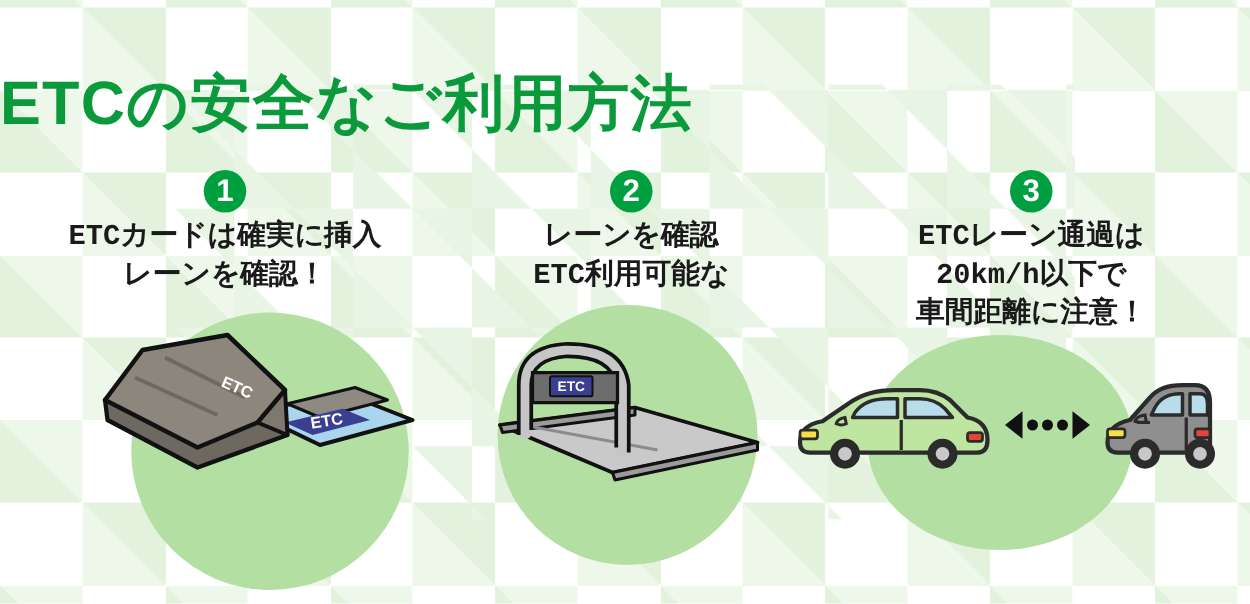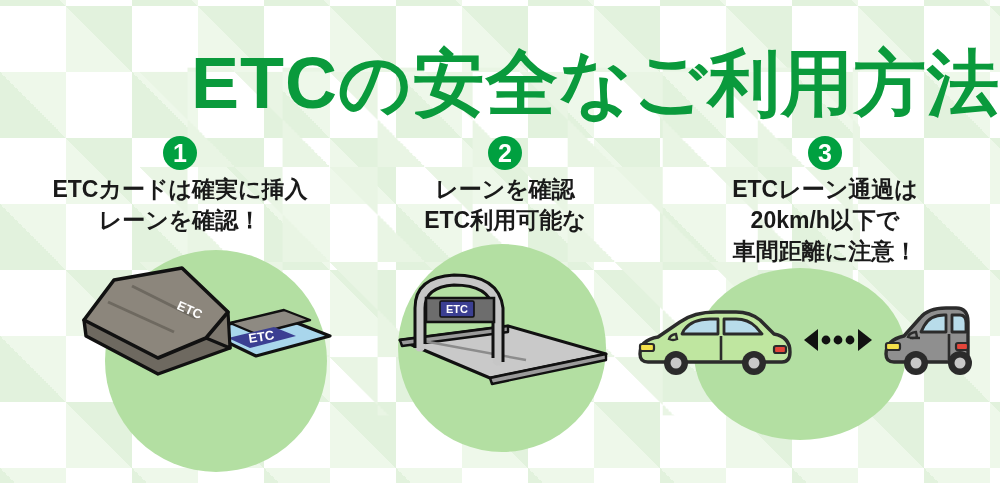--- a/index.html
+++ b/index.html
@@ -27,22 +27,22 @@
     background-image:
       linear-gradient(45deg,#e9f5e4 25%,transparent 25%,transparent 75%,#e9f5e4 75%);
     background-size:132px 132px;
     background-position:66px 6px;
     transform:scale(0.72);
     transform-origin:center;
   }
   
   .title{
     position:absolute;left:0;right:0;top:40px;
-    text-align:right;
-    font-size:72px;line-height:86px;
+    text-align:left;
+    font-size:49px;line-height:86px;
     font-weight:bold;
     letter-spacing:1px;
     color:#0a9a3c;
     white-space:nowrap;
   }
   
   .columns{
     position:absolute;left:0;top:136px;width:1000px;height:347px;
     display:flex;
   }
@@ -64,21 +64,21 @@
     margin-bottom:4px;
   }
   .caption{
     position:relative;z-index:4;
     text-align:center;
     font-size:23px;line-height:31px;
     font-weight:bold;color:#1a1a1a;
     letter-spacing:0px;
     white-space:nowrap;
   }
-  .caption div{white-space:nowrap;}
+  .caption div{white-space:nowrap;font-family:Liberation Mono, monospace;}
 
   
   .disc{position:absolute;border-radius:50%;background:#b3dfa2;z-index:1;}
   .disc1{left:105px;top:250px;width:222px;height:222px;}
   .disc2{left:398px;top:244px;width:208px;height:208px;}
   .disc3{left:694px;top:268px;width:212px;height:172px;}
 
   .art{position:absolute;z-index:3;}
   .art1{left:78px;top:262px;}
   .art2{left:398px;top:268px;}

